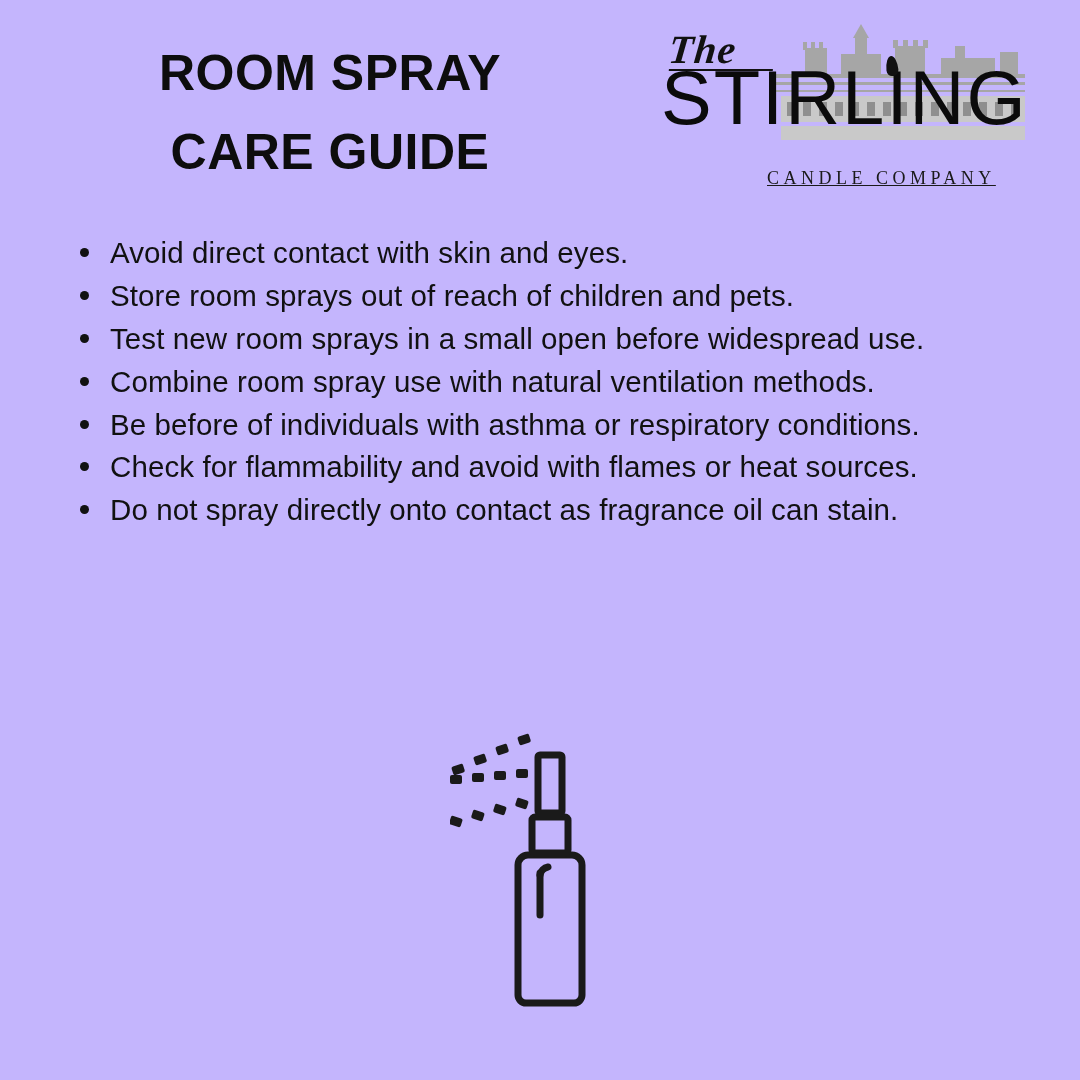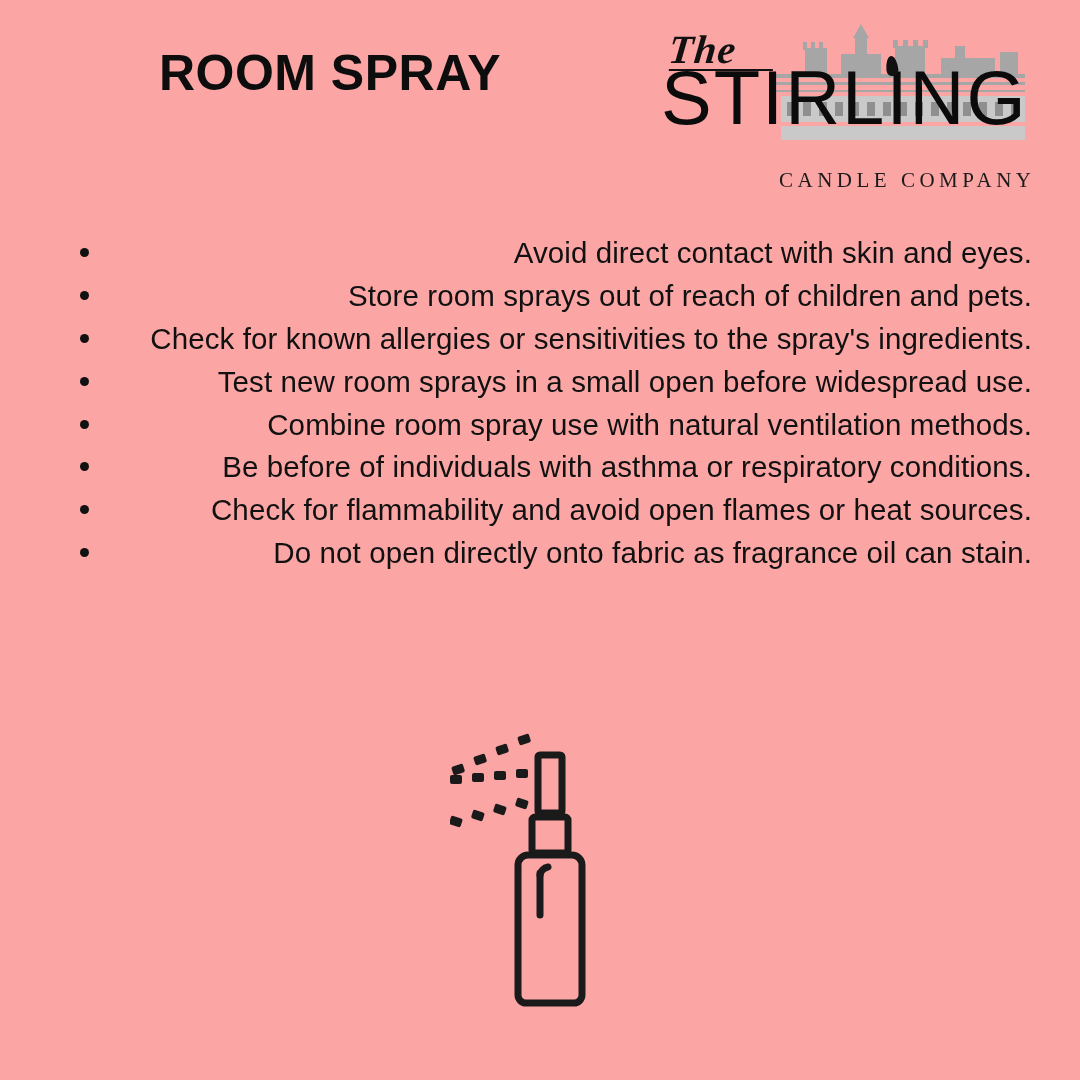--- a/index.html
+++ b/index.html
@@ -13,21 +13,21 @@
     font-family: "Liberation Sans", sans-serif;
     color: #161616;
     position: relative;
     overflow: hidden;
   }
 
   .page {
     width: 1080px;
     height: 1080px;
     position: relative;
-    background: #fca5a5;
+    background: #c4b5fd;
   }
 
   
   .header {
     position: absolute;
     top: 0;
     left: 0;
     width: 1080px;
     height: 210px;
   }
@@ -101,39 +101,39 @@
     left: 231px;
     top: 38px;
     width: 12px;
     height: 20px;
     background: #111;
     border-radius: 50% 50% 45% 45% / 70% 70% 30% 30%;
     transform: rotate(-6deg);
   }
   .logo-sub {
     position: absolute;
-    left: 124px;
+    left: 112px;
     top: 150px;
     font-family: "Liberation Serif", serif;
-    font-size: 21px;
+    font-size: 18px;
     letter-spacing: 4.5px;
     color: #1a1a1a;
     white-space: nowrap;
+    text-decoration: underline;
   }
 
   
   .care-list {
     position: absolute;
     left: 72px;
     top: 232px;
     width: 960px;
     margin: 0;
     padding: 0;
     list-style: none;
-    text-align: right;
   }
   .care-item {
     position: relative;
     padding-left: 38px;
     font-size: 29.5px;
     line-height: 1.42;
     color: #111111;
     margin-bottom: 1px;
     letter-spacing: 0.1px;
   }
@@ -158,20 +158,21 @@
 </style>
 </head>
 <body>
 
 <div class="page">
 
   <div class="header">
 
     <div class="title-block">
       <div class="title-line">ROOM SPRAY</div>
+      <div class="title-line">CARE GUIDE</div>
     </div>
 
     <div class="logo">
       <svg class="logo-skyline" viewBox="0 0 370 140">
         <g fill="#a6a6a6">
           <rect x="120" y="56" width="250" height="4"></rect>
           <rect x="120" y="64" width="250" height="3"></rect>
           <rect x="120" y="72" width="250" height="2"></rect>
           <rect x="150" y="30" width="22" height="28"></rect>
           <rect x="148" y="24" width="4" height="8"></rect>
@@ -219,26 +220,25 @@
       </div>
       <div class="logo-flame"></div>
 
       <div class="logo-sub">CANDLE COMPANY</div>
     </div>
   </div>
 
   <ul class="care-list">
     <li class="care-item"><span class="dot"></span><span>Avoid direct contact with skin and eyes.</span></li>
     <li class="care-item"><span class="dot"></span><span>Store room sprays out of reach of children and pets.</span></li>
-    <li class="care-item"><span class="dot"></span><span>Check for known allergies or sensitivities to the spray's ingredients.</span></li>
     <li class="care-item"><span class="dot"></span><span>Test new room sprays in a small open before widespread use.</span></li>
     <li class="care-item"><span class="dot"></span><span>Combine room spray use with natural ventilation methods.</span></li>
     <li class="care-item"><span class="dot"></span><span>Be before of individuals with asthma or respiratory conditions.</span></li>
-    <li class="care-item"><span class="dot"></span><span>Check for flammability and avoid open flames or heat sources.</span></li>
-    <li class="care-item"><span class="dot"></span><span>Do not open directly onto fabric as fragrance oil can stain.</span></li>
+    <li class="care-item"><span class="dot"></span><span>Check for flammability and avoid with flames or heat sources.</span></li>
+    <li class="care-item"><span class="dot"></span><span>Do not spray directly onto contact as fragrance oil can stain.</span></li>
   </ul>
 
   <svg class="bottle" viewBox="0 0 200 300">
     <g fill="none" stroke="#1a1a1a" stroke-width="7" stroke-linecap="round" stroke-linejoin="round">
 
       <path d="M78 130 h44 a10 10 0 0 1 10 10 v130 a8 8 0 0 1 -8 8 h-48 a8 8 0 0 1 -8 -8 v-130 a10 10 0 0 1 10 -10 z"></path>
 
       <rect x="82" y="92" width="36" height="36" rx="3"></rect>
 
       <rect x="88" y="30" width="24" height="58" rx="2"></rect>

